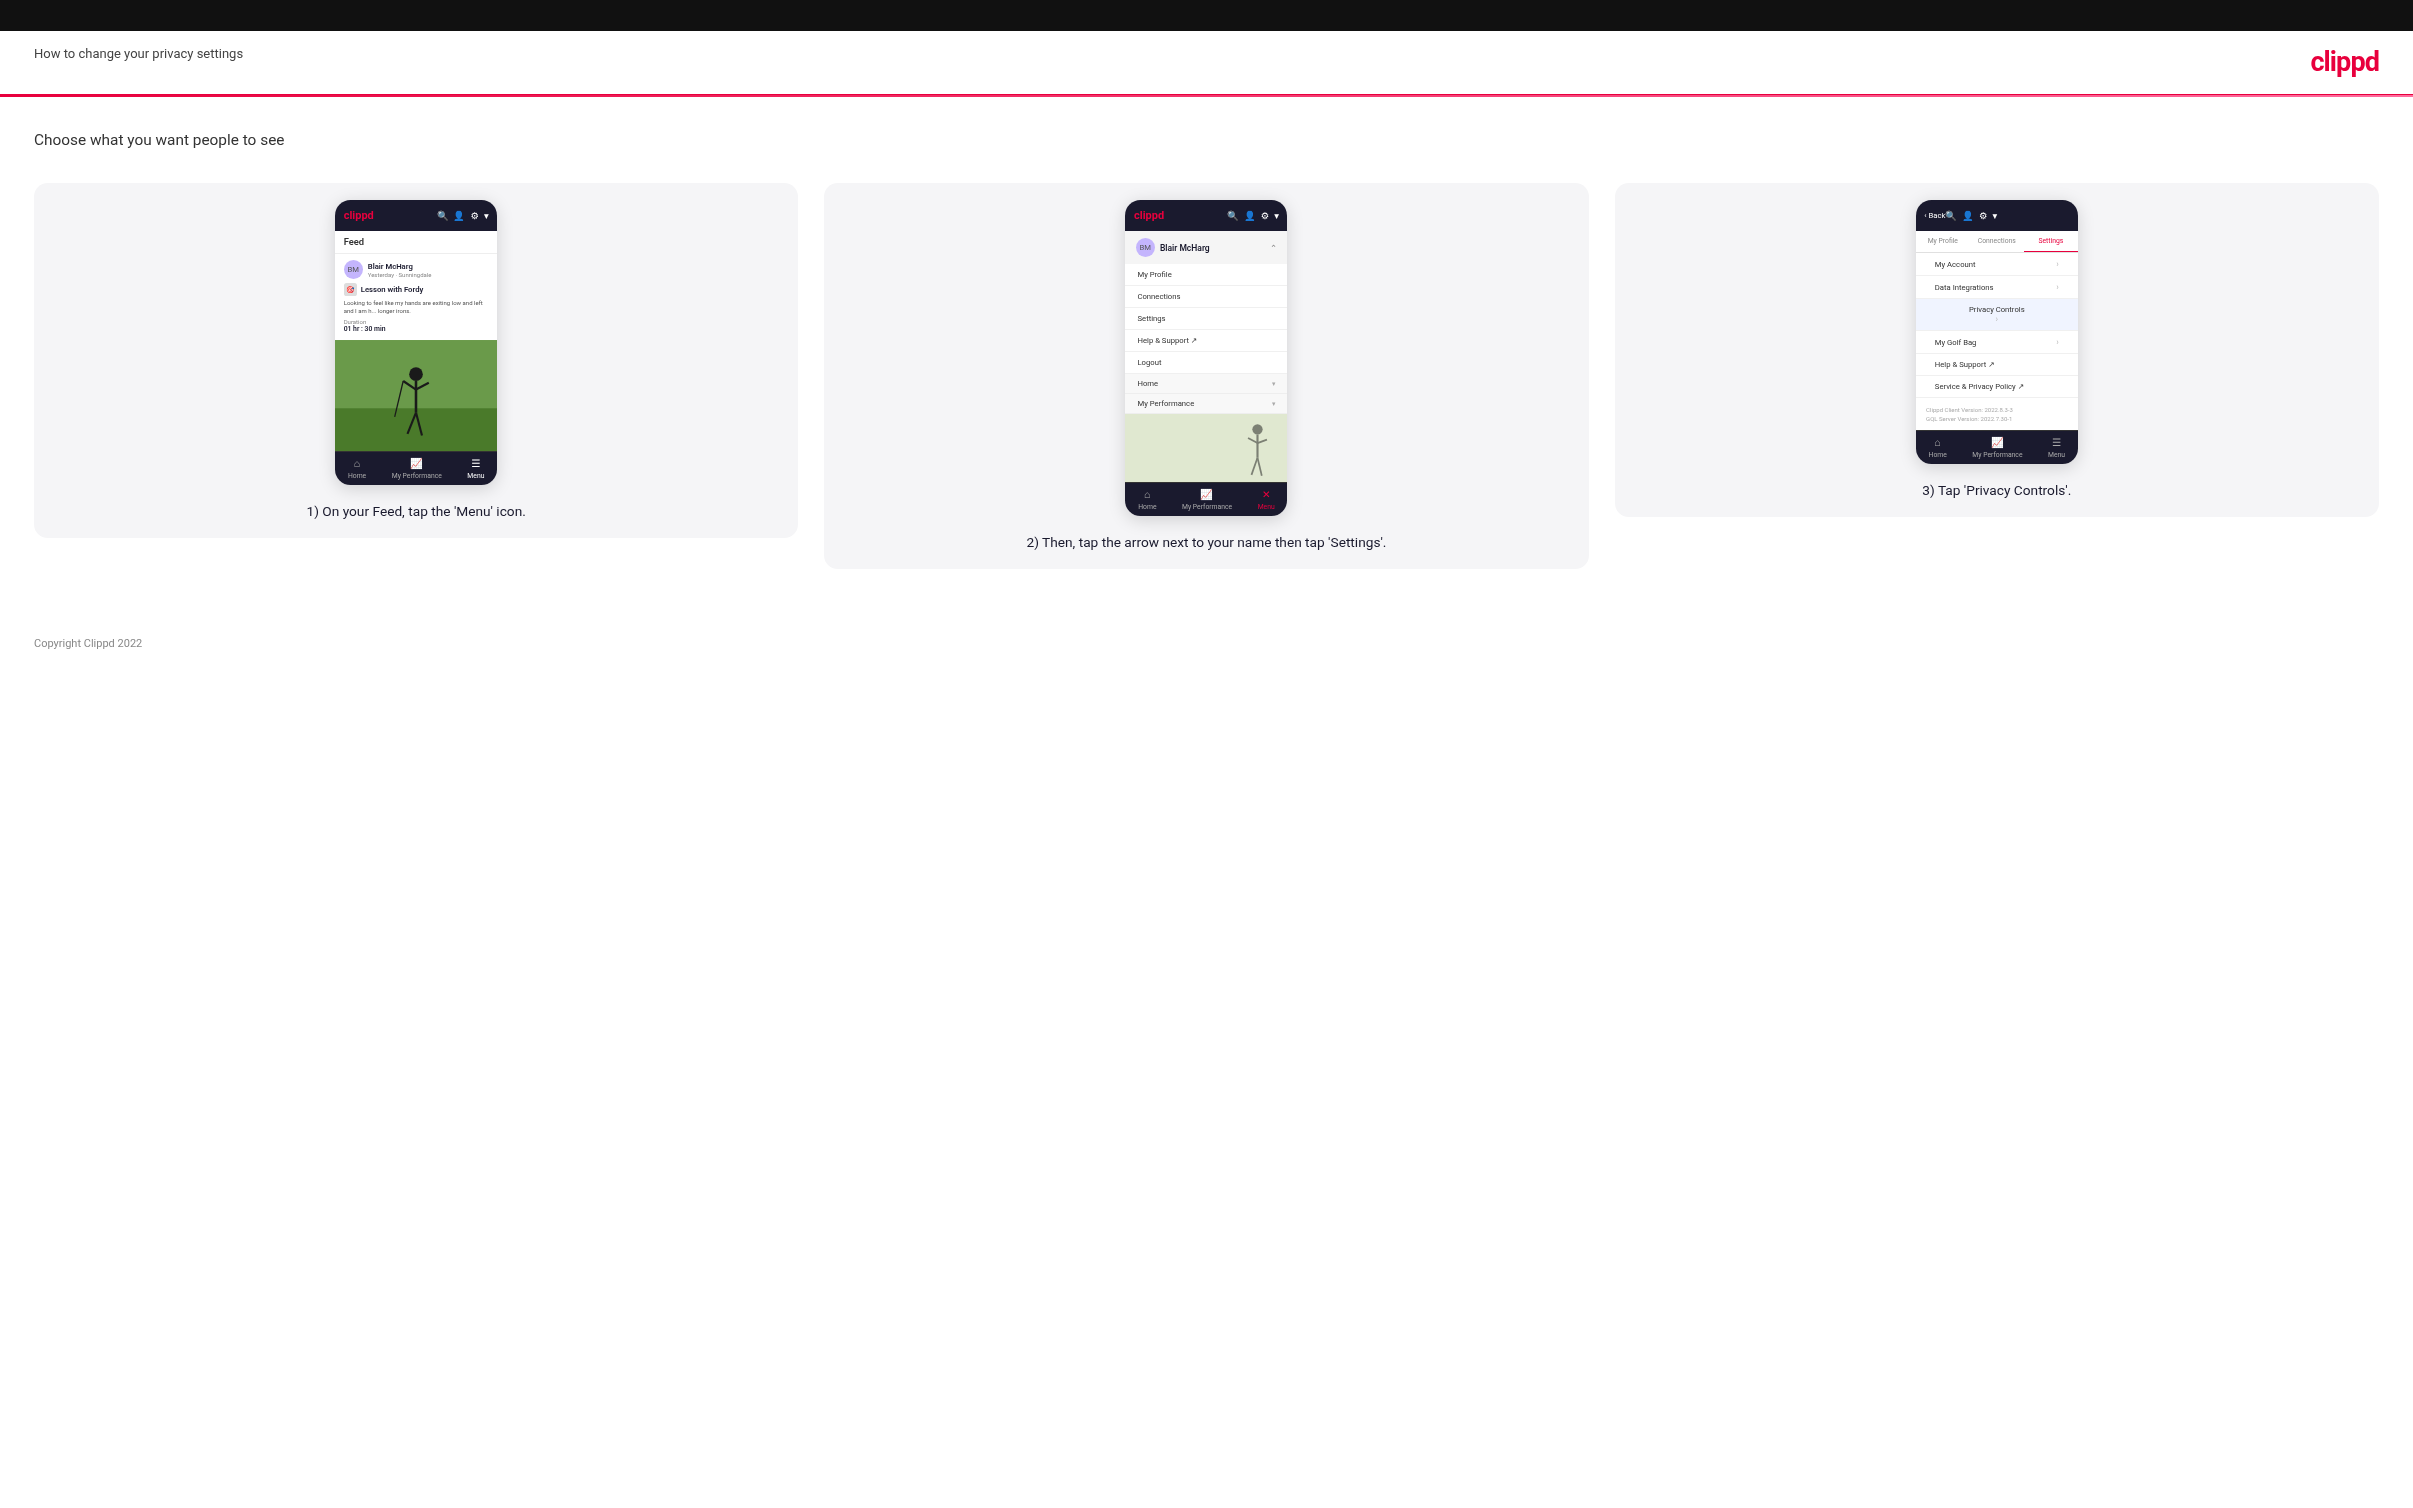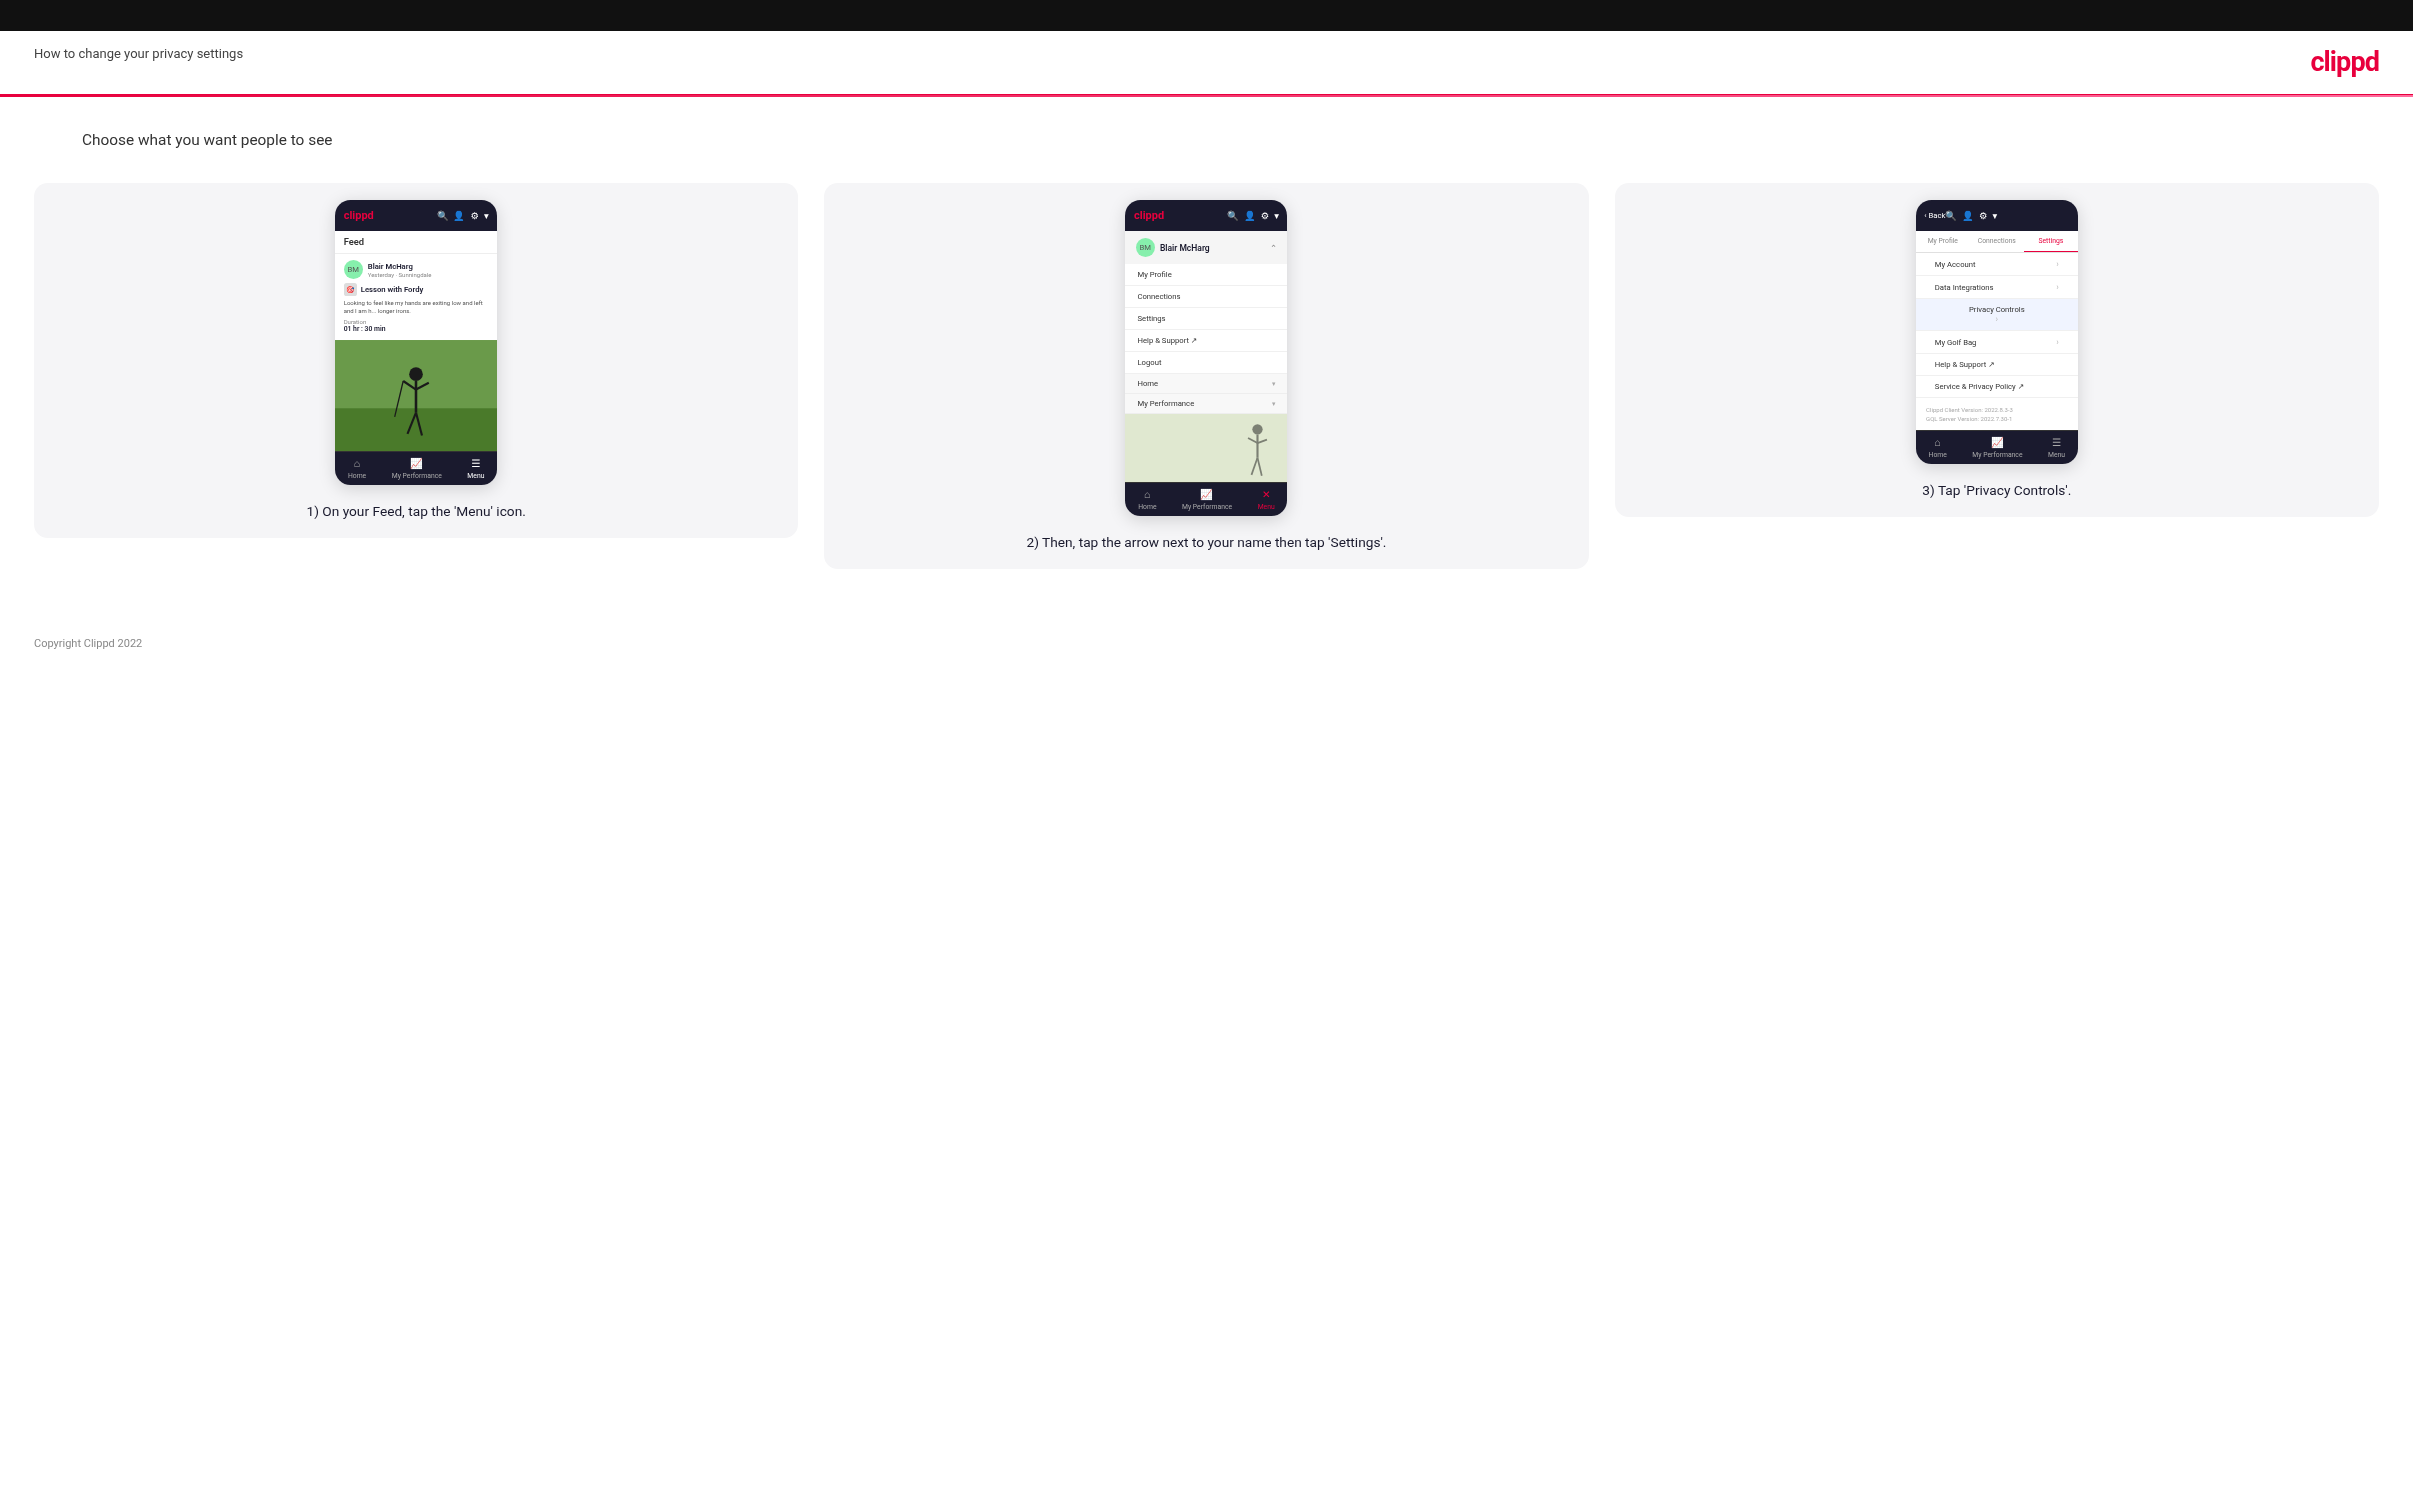--- a/index.html
+++ b/index.html
@@ -42,21 +42,20 @@
     .page-heading {
       font-size: 24px;
       font-weight: 700;
       color: #1a1a2e;
       margin-bottom: 5.1px;
     }
     .page-subheading {
       font-size: 15.4px;
       color: #333;
       margin-bottom: 34px;
-      margin-left: 48px;
     }
 
     
     .steps-row {
       display: flex;
       gap: 26px;
       align-items: flex-start;
     }
     .step-card {
       flex: 1;
@@ -129,21 +128,21 @@
     .feed-user-row {
       display: flex;
       align-items: center;
       gap: 5.1px;
       margin-bottom: 3.4px;
     }
     .avatar-circle {
       width: 19px;
       height: 19px;
       border-radius: 50%;
-      background: #86efac;
+      background: #c4b5fd;
       display: flex;
       align-items: center;
       justify-content: center;
       font-size: 7.7px;
       color: #555;
       overflow: hidden;
     }
     .feed-user-info .name {
       font-size: 7.7px;
       font-weight: 600;

